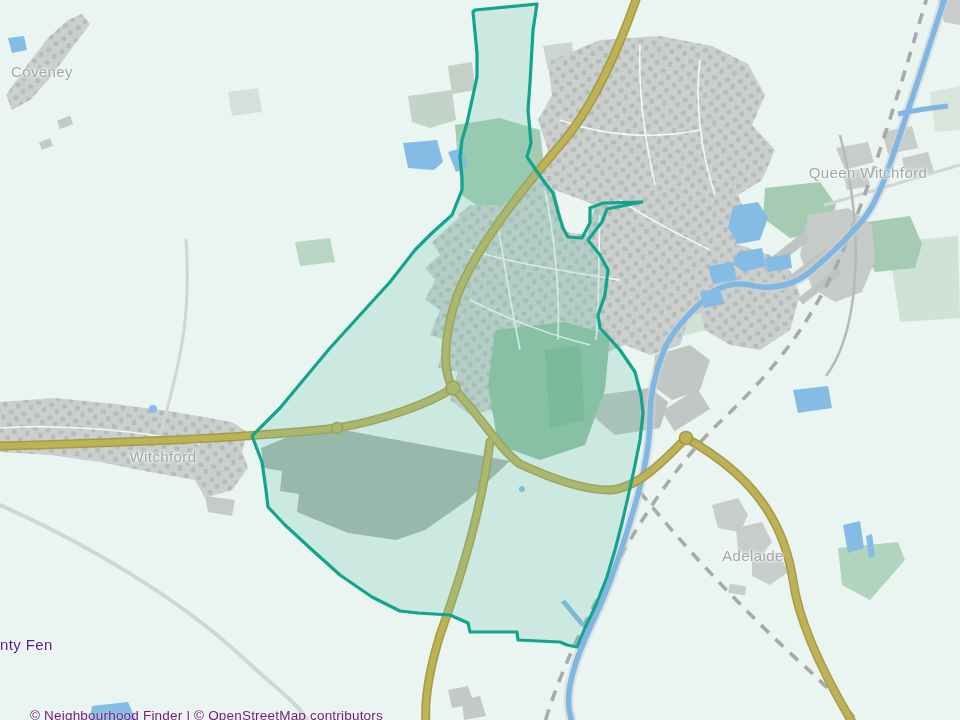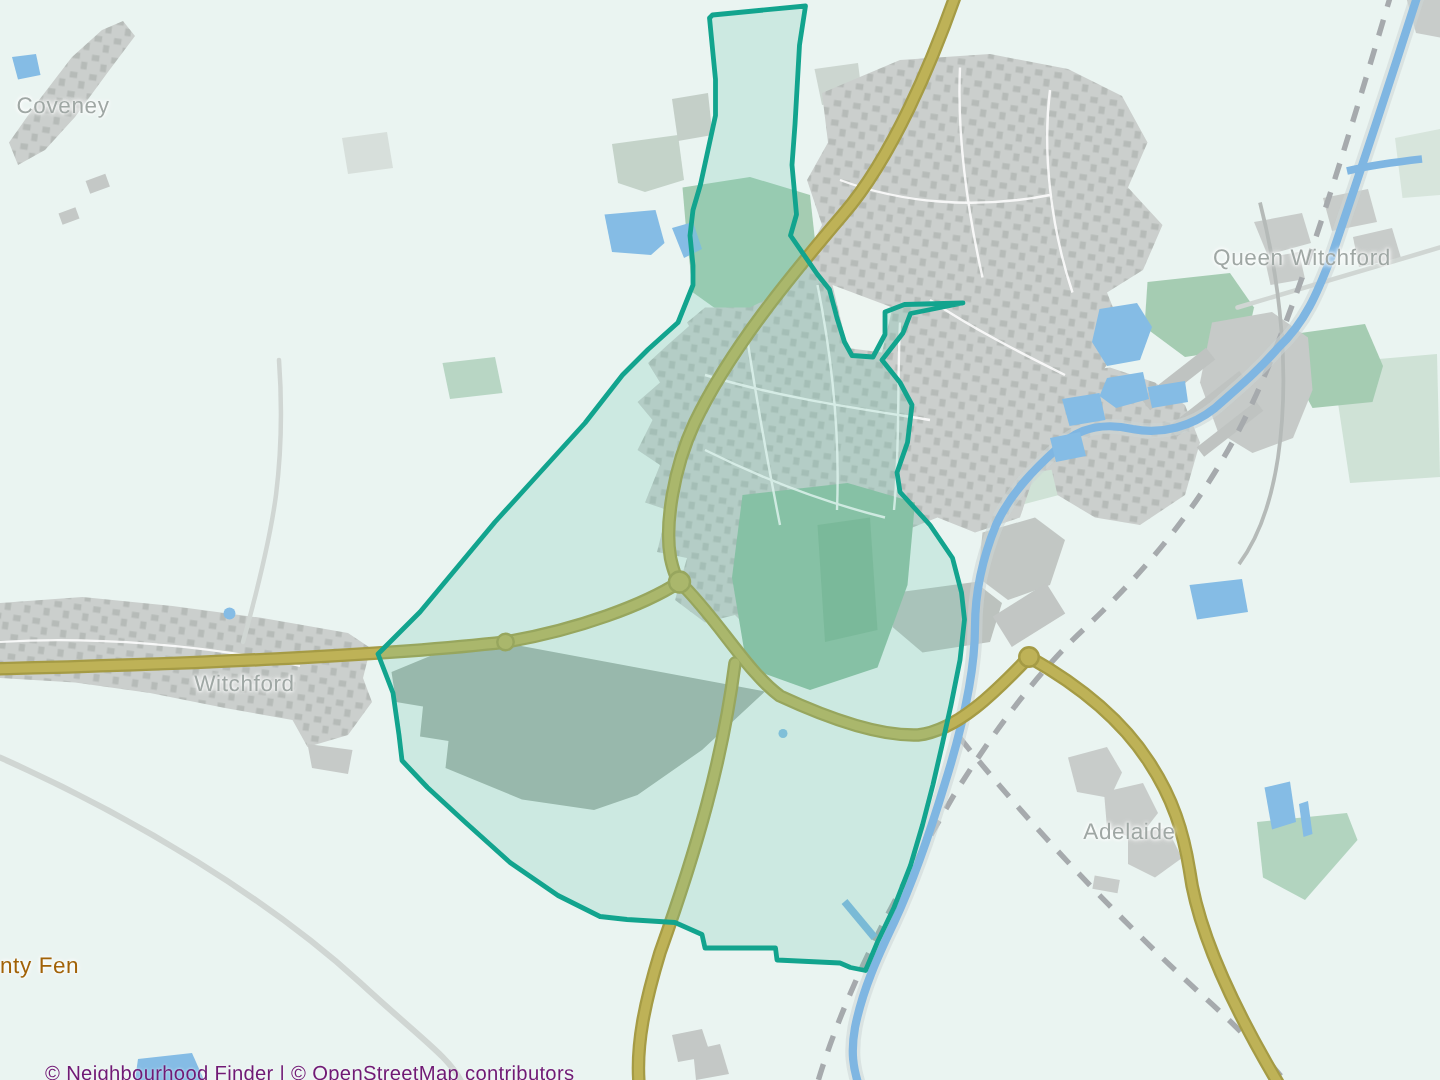--- a/index.html
+++ b/index.html
@@ -2,21 +2,21 @@
 <html><head>
 <meta charset="utf-8">
 <style>
   html,body{margin:0;padding:0;background:#dfe8e5;}
   #stage{position:relative;width:960px;height:720px;overflow:hidden;
          font-family:"Liberation Sans",sans-serif;background:#eaf4f1;}
   #stage svg{position:absolute;left:0;top:0;}
   .place-label{position:absolute;transform:translate(-50%,-50%);
     color:#9fa7a4;font-size:15px;letter-spacing:.4px;white-space:nowrap;
     text-shadow:0 0 2px #fff,0 0 3px #fff,0 0 4px rgba(255,255,255,.9);}
-  .place-label.faint{color:#a16207;}
+  .place-label.faint{color:#4c1d95;}
   .place-label.left-edge{transform:translate(0,-50%);}
   #attribution{position:absolute;left:30px;top:679px;color:#701a75;
     font-size:13.5px;letter-spacing:.2px;white-space:nowrap;
     text-shadow:0 0 2px rgba(255,255,255,.8);margin-top:29px;}
 </style>
 </head>
 <body>
 
 <div id="stage">
 <svg width="960" height="720" viewBox="0 0 960 720">

